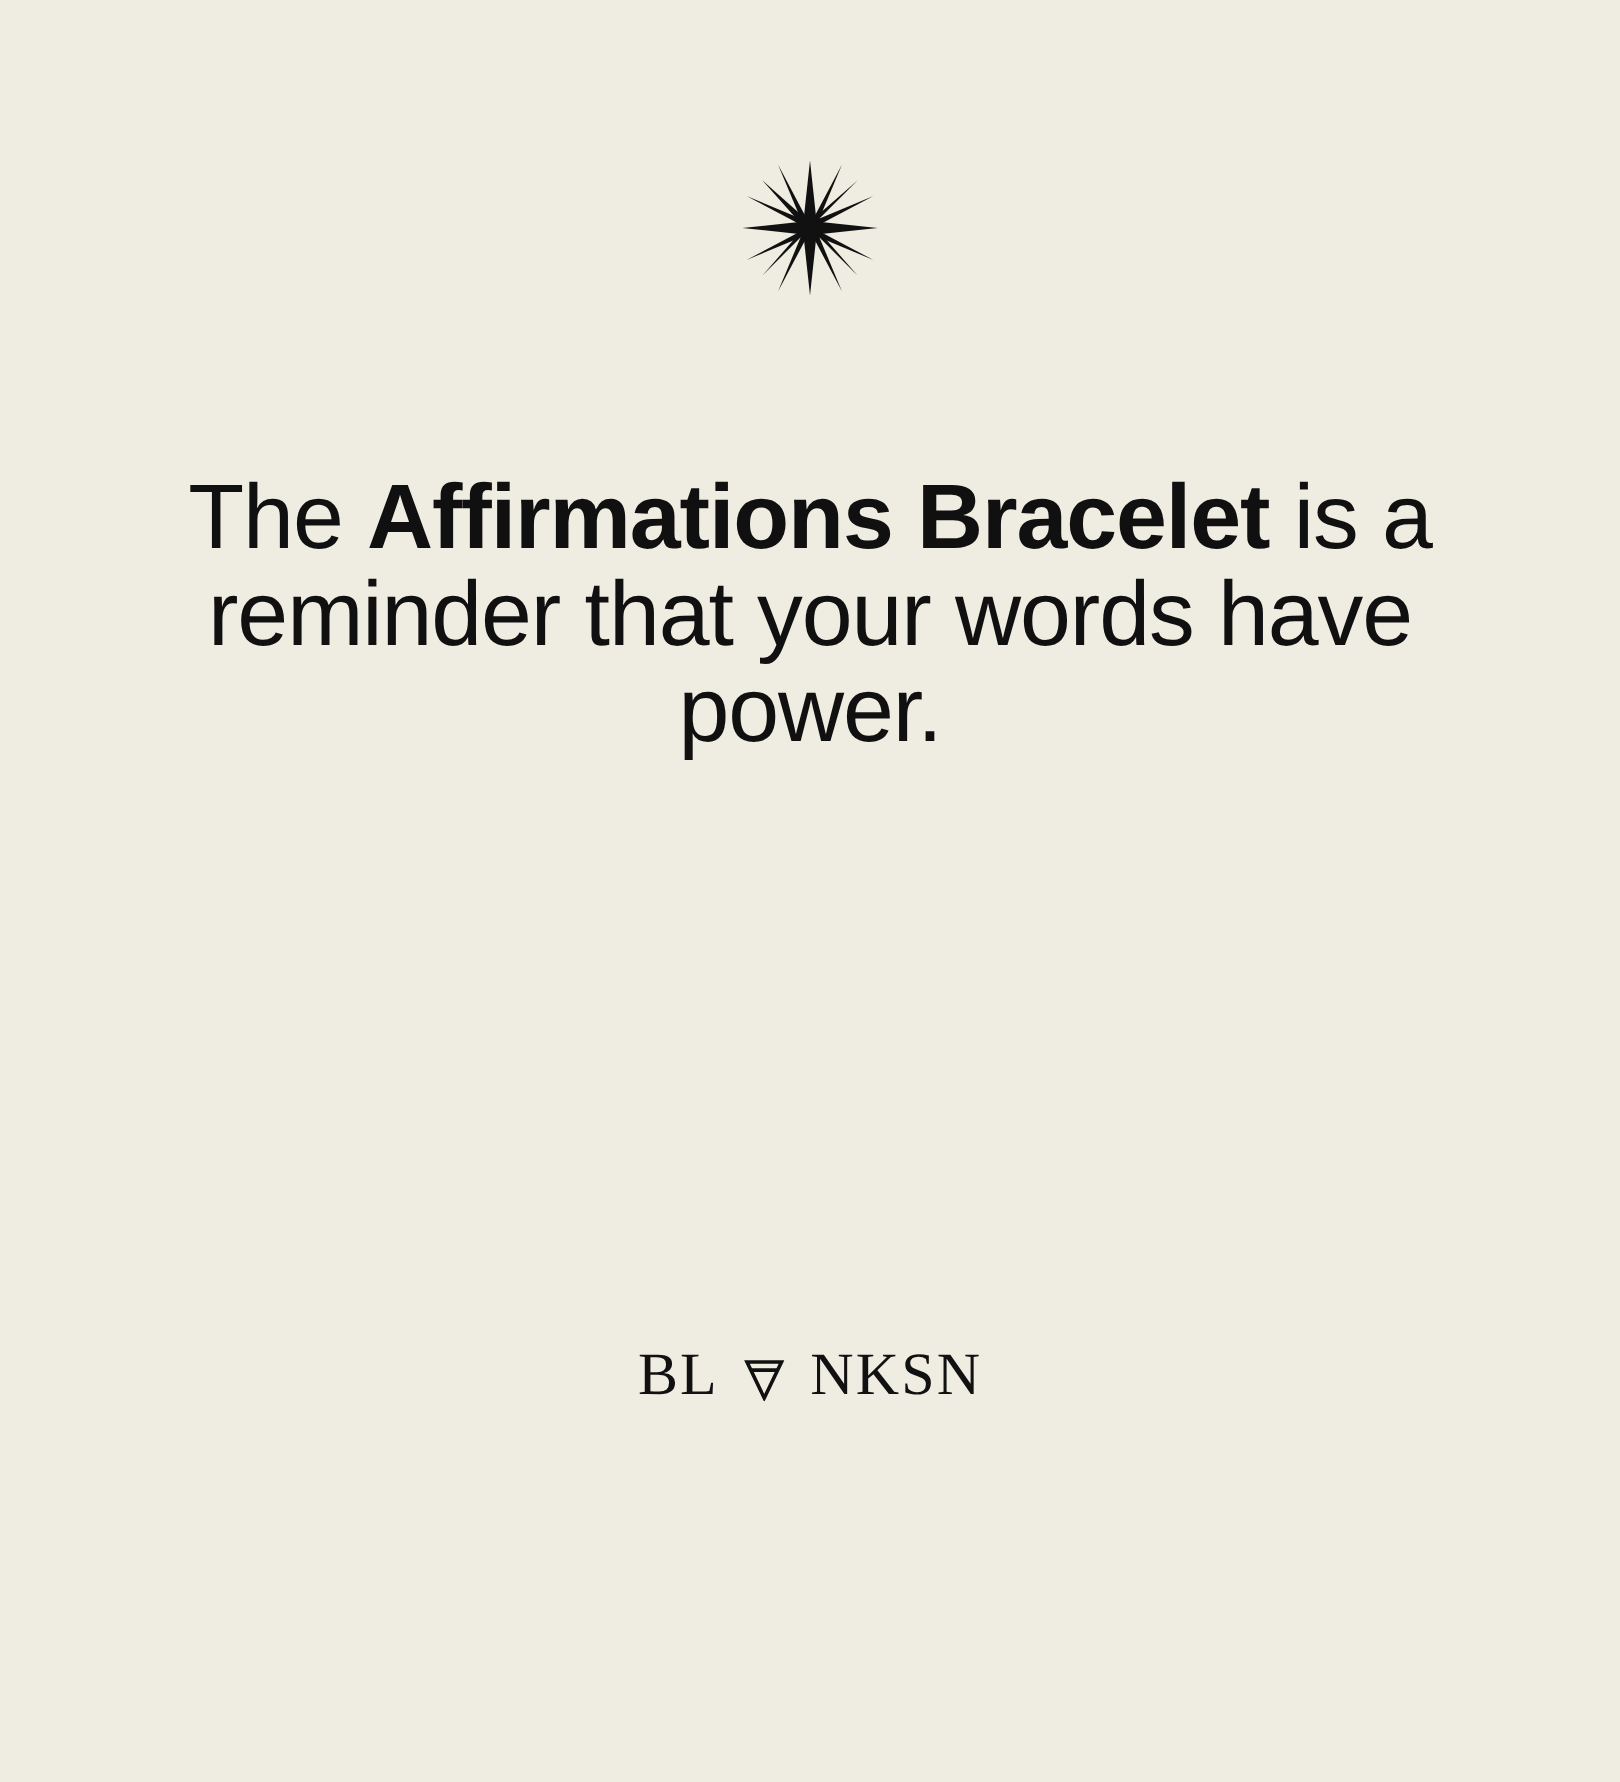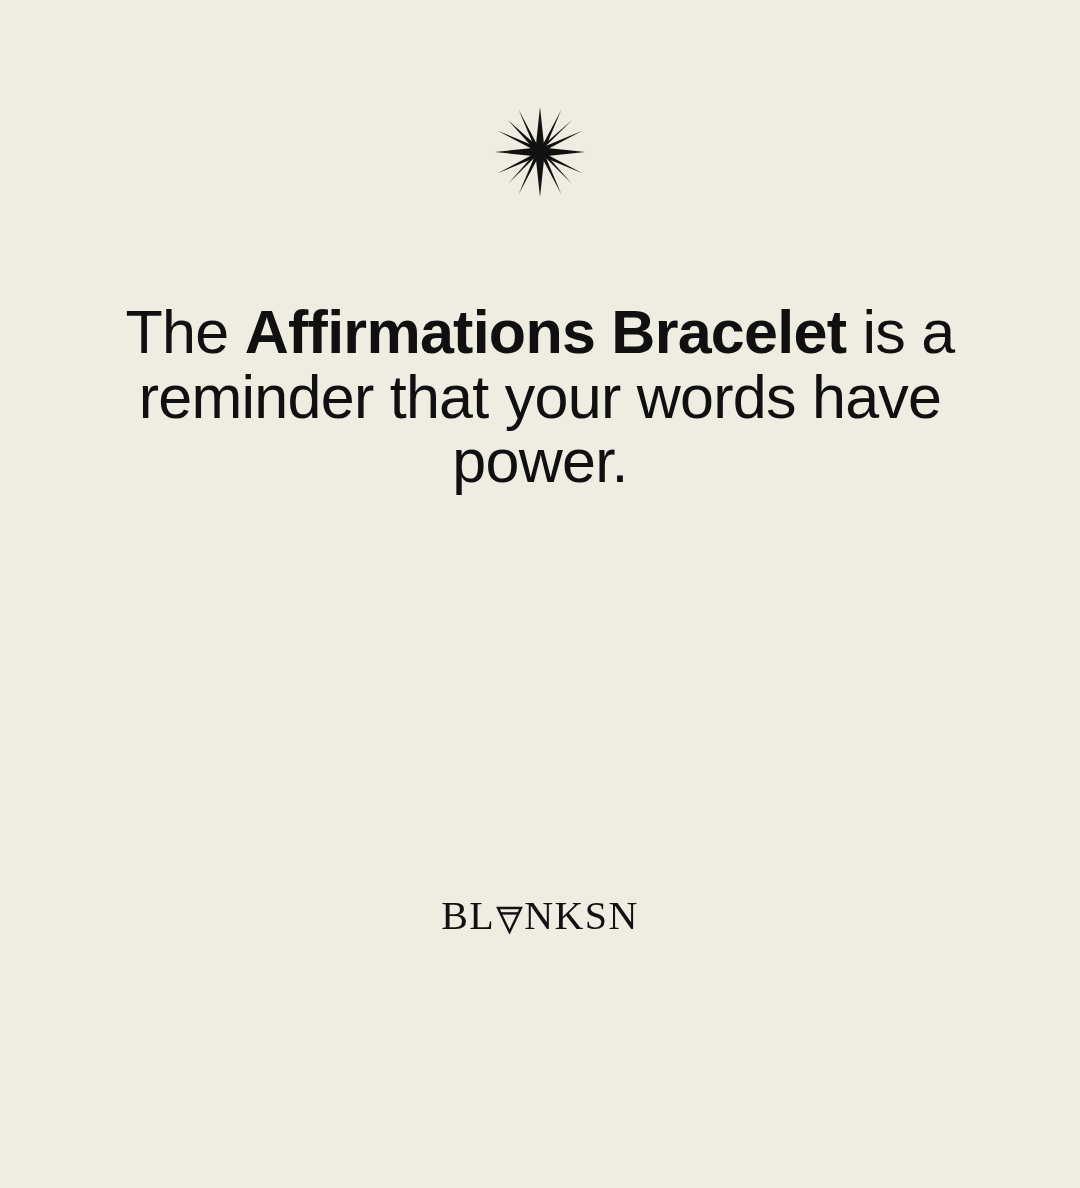--- a/index.html
+++ b/index.html
@@ -39,21 +39,21 @@
     display: block;
     width: 92px;
     height: 92px;
   }
 
   
   .copy {
     position: absolute;
     left: 50%;
     transform: translateX(-50%);
-    top: 300px;
+    top: 312px;
     width: 960px;
     text-align: center;
     color: #101010;
     font-family: "Liberation Sans", sans-serif;
     font-size: 61px;
     line-height: 1.06;
     letter-spacing: -0.012em;
     font-weight: 400;
   }
   .copy p {
@@ -69,21 +69,21 @@
 
   
   .brand {
     position: absolute;
     left: 0;
     top: 896px;
     width: 1080px;
     display: flex;
     align-items: center;
     justify-content: center;
-    gap: 0;
+    gap: 16px;
   }
   .brand-text {
     font-family: "Liberation Serif", serif;
     font-size: 40px;
     line-height: 1;
     letter-spacing: 0.035em;
     color: #111111;
     font-weight: 400;
     white-space: pre;
   }

